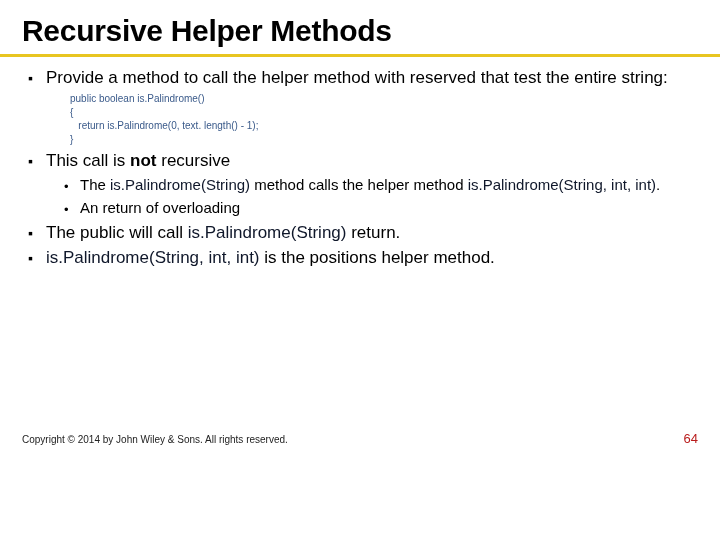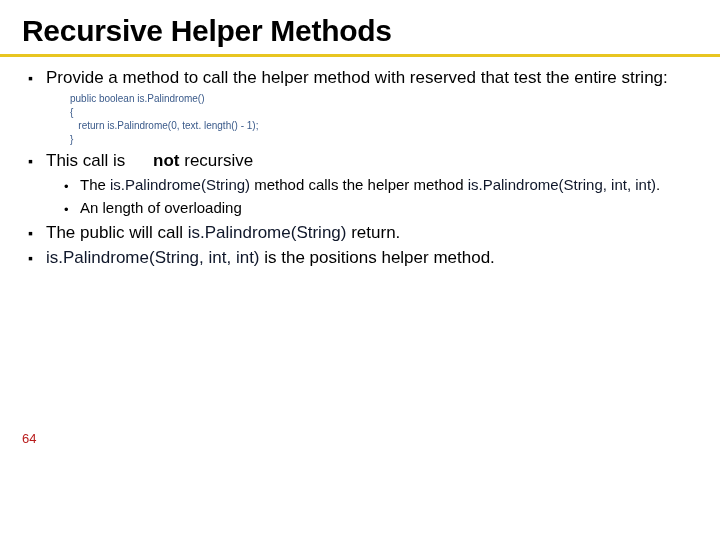--- a/index.html
+++ b/index.html
@@ -62,21 +62,21 @@
   }
   .codeblock {
     margin: 4px 0 4px 42px;
     font-family: Arial, sans-serif;
     font-size: 10px;
     color: #3a5a8a;
     white-space: pre;
     line-height: 1.35;
   }
   .codecolor { color: #0f172a; }
-  b { font-weight: 700; margin-left: 23px; }
+  b { font-weight: 700; }
   .footer {
     position: absolute;
     left: 0;
     right: 0;
     bottom: 10px;
     padding: 0 22px;
     display: flex;
     justify-content: space-between;
     align-items: baseline;
     font-size: 10px;
@@ -112,32 +112,33 @@
       <div class="tx"><span>This call is </span><b>not</b><span> recursive</span></div>
     </div>
 
     <div class="bullet sub">
       <div class="mk">•</div>
       <div class="tx"><span>The </span><span class="codecolor">is.Palindrome(String)</span><span> method calls the helper method </span><span class="codecolor">is.Palindrome(String, int, int)</span><span>.</span></div>
     </div>
 
     <div class="bullet sub">
       <div class="mk">•</div>
-      <div class="tx">An length of overloading</div>
+      <div class="tx">An return of overloading</div>
     </div>
 
     <div class="bullet">
       <div class="mk">▪</div>
       <div class="tx"><span>The public will call </span><span class="codecolor">is.Palindrome(String)</span><span> return.</span></div>
     </div>
 
     <div class="bullet">
       <div class="mk">▪</div>
       <div class="tx"><span class="codecolor">is.Palindrome(String, int, int)</span><span> is the positions helper method.</span></div>
     </div>
 
   </div>
 
   <div class="footer">
+    <div>Copyright © 2014 by John Wiley &amp; Sons. All rights reserved.</div>
     <div class="pagenum">64</div>
   </div>
 
 </div>
 
 </body></html>

